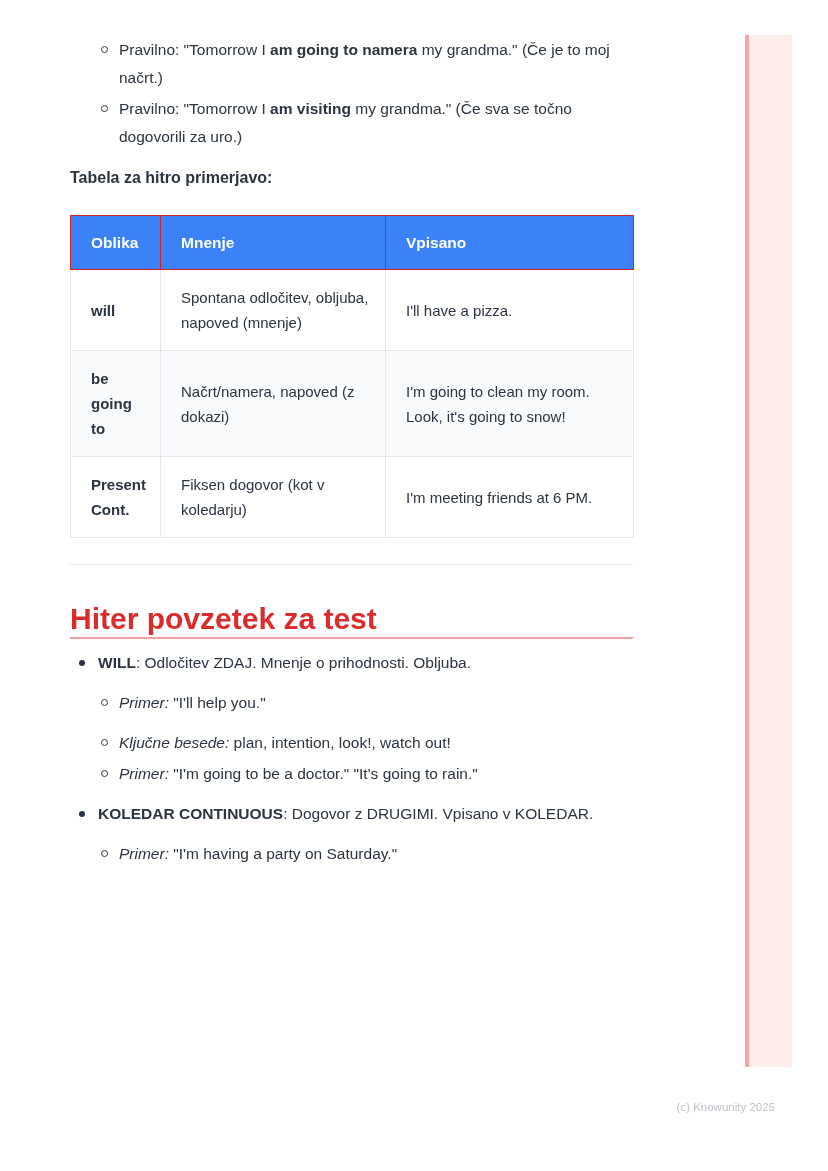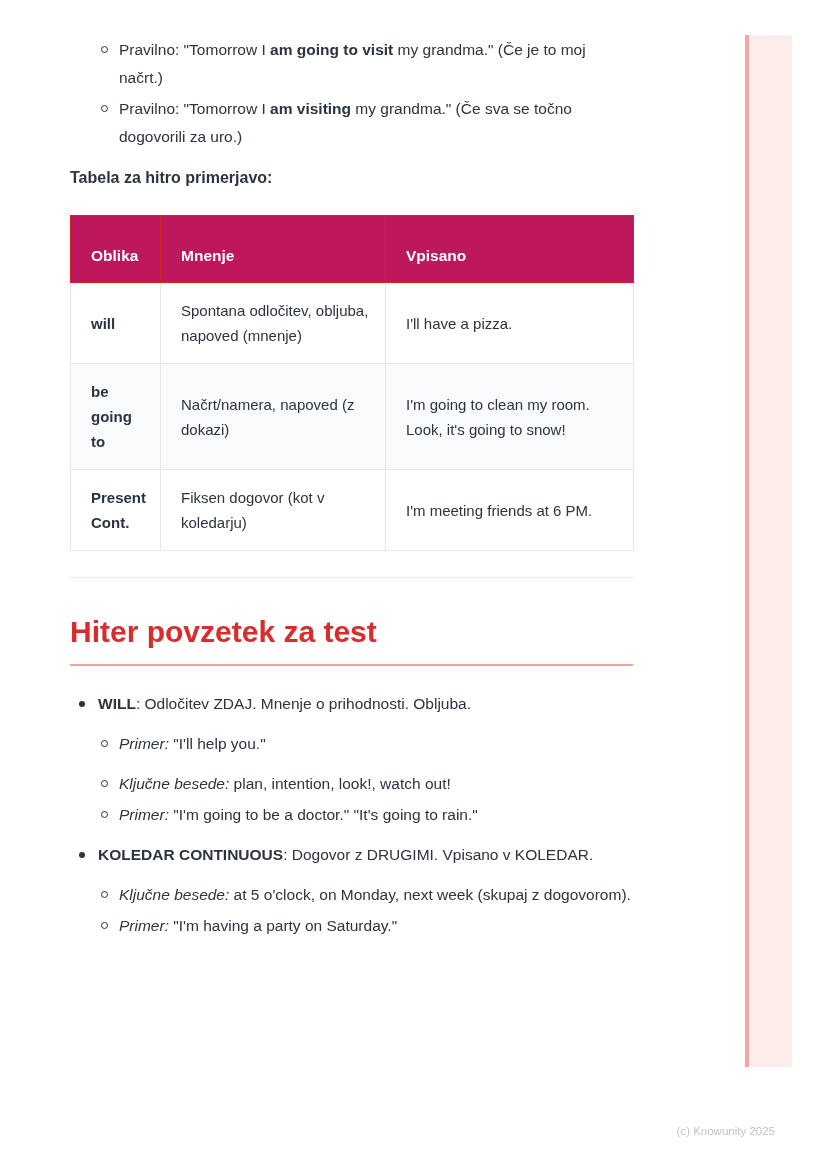--- a/index.html
+++ b/index.html
@@ -9,46 +9,46 @@
   .li{display:flex;}
   .li .txt{flex:1;min-width:0;}
   .marker{flex:none;}
   .marker.disc{width:6px;height:6px;border-radius:50%;background:#2b3440;margin:11px 13px 0 9px;}
   .marker.circle{width:5px;height:5px;border:1.6px solid #2b3440;border-radius:50%;background:transparent;margin:10px 11px 0 31px;}
   .intro-list .li{margin-bottom:7px;}
   b{font-weight:bold;}
   em{font-style:italic;}
   .tbl-title{font-weight:bold;font-size:16px;line-height:22px;margin:16px 0 12px 0;}
   table.cmp{border-collapse:collapse;margin-top:26px;width:563px;font-size:15px;line-height:25px;table-layout:fixed;}
-  table.cmp th{background:#be185d;color:#ffffff;text-align:left;font-size:15.5px;font-weight:bold;
-        padding:27px 10px 14px 20px;border:1px solid #d32222;}
+  table.cmp th{background:#3b82f6;color:#ffffff;text-align:left;font-size:15.5px;font-weight:bold;
+        padding:14px 10px 14px 20px;border:1px solid #d32222;}
   table.cmp td{border:1px solid #e5e7eb;padding:15px 12px 15px 20px;vertical-align:middle;background:#ffffff;}
   table.cmp tr.alt td{background:#f9fafb;}
   table.cmp td.form{font-weight:bold;padding-right:14px;}
   .divider{border:none;border-top:1px solid #e7e9ec;margin:26px 0 0 0;height:0;}
   .h1{color:#d92c2c;font-size:30px;line-height:36px;font-weight:bold;margin:36px 0 0 0;
-      padding-bottom:14px;border-bottom:2px solid #f0a2a2;}
-  .summary-list{margin-top:24px;}
+      border-bottom:2px solid #f0a2a2;}
+  .summary-list{margin-top:10px;}
   .li.main{margin-bottom:12px;}
   .li.sub{margin-bottom:3px;}
   .li.sub.sub-last{margin-bottom:12px;}
   .scrollbar{position:absolute;left:745px;top:35px;width:43px;height:1032px;
       background:#fcecea;border-left:4px solid #f0a8a3;}
-  .footer{position:absolute;top:1124px;right:53px;font-size:11.5px;line-height:14px;color:#bfc3c8;}
+  .footer{position:absolute;top:1100px;right:53px;font-size:11.5px;line-height:14px;color:#bfc3c8;}
 </style>
 </head>
 <body>
 
 <div class="page">
   <div class="content">
 
     <div class="intro-list">
       <div class="li sub">
         <span class="marker circle"></span>
-        <div class="txt"><span>Pravilno: "Tomorrow I </span><b>am going to visit</b><span> my grandma." (Če je to moj načrt.)</span></div>
+        <div class="txt"><span>Pravilno: "Tomorrow I </span><b>am going to namera</b><span> my grandma." (Če je to moj načrt.)</span></div>
       </div>
       <div class="li sub">
         <span class="marker circle"></span>
         <div class="txt"><span>Pravilno: "Tomorrow I </span><b>am visiting</b><span> my grandma." (Če sva se točno dogovorili za uro.)</span></div>
       </div>
     </div>
 
     <p class="tbl-title">Tabela za hitro primerjavo:</p>
 
     <table class="cmp">
@@ -104,24 +104,20 @@
       </div>
       <div class="li sub sub-last">
         <span class="marker circle"></span>
         <div class="txt"><em>Primer:</em><span> "I'm going to be a doctor." "It's going to rain."</span></div>
       </div>
 
       <div class="li main">
         <span class="marker disc"></span>
         <div class="txt"><b>KOLEDAR CONTINUOUS</b><span>: Dogovor z DRUGIMI. Vpisano v KOLEDAR.</span></div>
       </div>
-      <div class="li sub">
-        <span class="marker circle"></span>
-        <div class="txt"><em>Ključne besede:</em><span> at 5 o'clock, on Monday, next week (skupaj z dogovorom).</span></div>
-      </div>
       <div class="li sub sub-last">
         <span class="marker circle"></span>
         <div class="txt"><em>Primer:</em><span> "I'm having a party on Saturday."</span></div>
       </div>
 
     </div>
   </div>
 
   <div class="scrollbar"></div>
 

